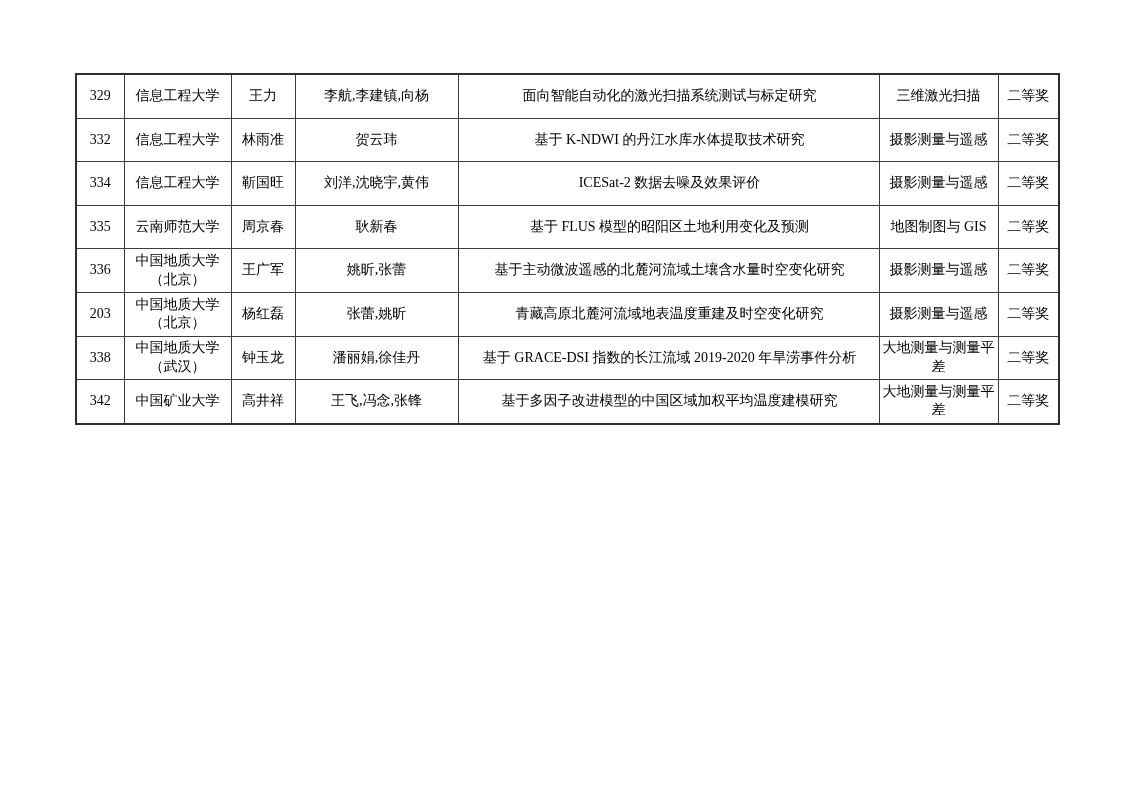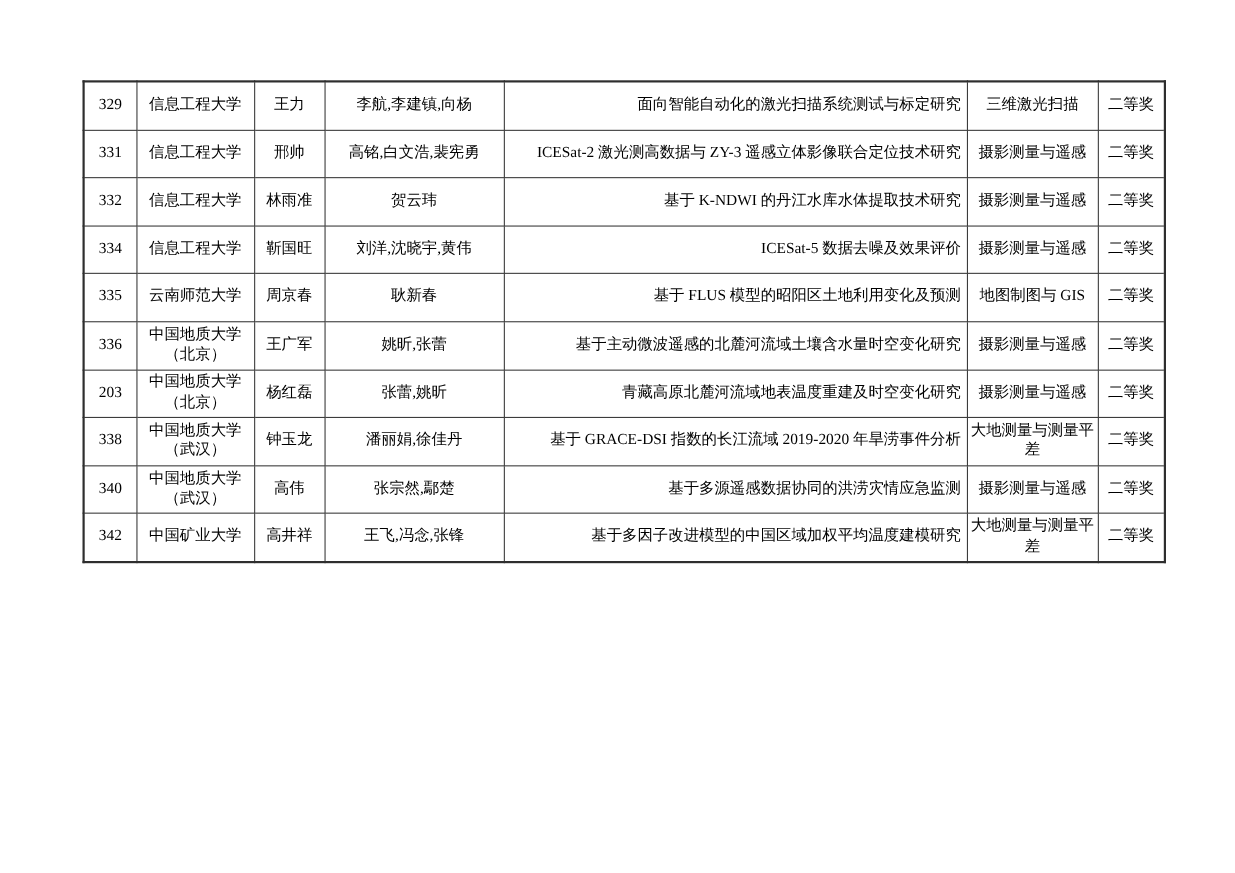--- a/index.html
+++ b/index.html
@@ -36,21 +36,21 @@
     border: 1px solid #3c3c3c;
     vertical-align: middle;
     text-align: center;
     height: 40.6px;
     line-height: 1.32;
     padding: 1px 3px;
     overflow: hidden;
     word-break: break-word;
   }
   table.awards td.col-title {
-    text-align: right;
+    text-align: center;
     padding-left: 7px;
     padding-right: 5px;
   }
   col.c-no       { width: 48px; }
   col.c-univ     { width: 107px; }
   col.c-leader   { width: 64px; }
   col.c-coauth   { width: 163px; }
   col.c-title    { width: 421px; }
   col.c-category { width: 119px; }
   col.c-award    { width: 61px; }
@@ -73,43 +73,34 @@
         <tr>
           <td class="col-no">329</td>
           <td class="col-university">信息工程大学</td>
           <td class="col-leader">王力</td>
           <td class="col-coauthors">李航,李建镇,向杨</td>
           <td class="col-title">面向智能自动化的激光扫描系统测试与标定研究</td>
           <td class="col-category">三维激光扫描</td>
           <td class="col-award">二等奖</td>
         </tr>
         <tr>
-          <td class="col-no">331</td>
-          <td class="col-university">信息工程大学</td>
-          <td class="col-leader">邢帅</td>
-          <td class="col-coauthors">高铭,白文浩,裴宪勇</td>
-          <td class="col-title">ICESat-2 激光测高数据与 ZY-3 遥感立体影像联合定位技术研究</td>
-          <td class="col-category">摄影测量与遥感</td>
-          <td class="col-award">二等奖</td>
-        </tr>
-        <tr>
           <td class="col-no">332</td>
           <td class="col-university">信息工程大学</td>
           <td class="col-leader">林雨准</td>
           <td class="col-coauthors">贺云玮</td>
           <td class="col-title">基于 K-NDWI 的丹江水库水体提取技术研究</td>
           <td class="col-category">摄影测量与遥感</td>
           <td class="col-award">二等奖</td>
         </tr>
         <tr>
           <td class="col-no">334</td>
           <td class="col-university">信息工程大学</td>
           <td class="col-leader">靳国旺</td>
           <td class="col-coauthors">刘洋,沈晓宇,黄伟</td>
-          <td class="col-title">ICESat-5 数据去噪及效果评价</td>
+          <td class="col-title">ICESat-2 数据去噪及效果评价</td>
           <td class="col-category">摄影测量与遥感</td>
           <td class="col-award">二等奖</td>
         </tr>
         <tr>
           <td class="col-no">335</td>
           <td class="col-university">云南师范大学</td>
           <td class="col-leader">周京春</td>
           <td class="col-coauthors">耿新春</td>
           <td class="col-title">基于 FLUS 模型的昭阳区土地利用变化及预测</td>
           <td class="col-category">地图制图与 GIS</td>
@@ -136,29 +127,20 @@
         <tr>
           <td class="col-no">338</td>
           <td class="col-university">中国地质大学（武汉）</td>
           <td class="col-leader">钟玉龙</td>
           <td class="col-coauthors">潘丽娟,徐佳丹</td>
           <td class="col-title">基于 GRACE-DSI 指数的长江流域 2019-2020 年旱涝事件分析</td>
           <td class="col-category">大地测量与测量平差</td>
           <td class="col-award">二等奖</td>
         </tr>
         <tr>
-          <td class="col-no">340</td>
-          <td class="col-university">中国地质大学（武汉）</td>
-          <td class="col-leader">高伟</td>
-          <td class="col-coauthors">张宗然,鄢楚</td>
-          <td class="col-title">基于多源遥感数据协同的洪涝灾情应急监测</td>
-          <td class="col-category">摄影测量与遥感</td>
-          <td class="col-award">二等奖</td>
-        </tr>
-        <tr>
           <td class="col-no">342</td>
           <td class="col-university">中国矿业大学</td>
           <td class="col-leader">高井祥</td>
           <td class="col-coauthors">王飞,冯念,张锋</td>
           <td class="col-title">基于多因子改进模型的中国区域加权平均温度建模研究</td>
           <td class="col-category">大地测量与测量平差</td>
           <td class="col-award">二等奖</td>
         </tr>
       </tbody>
   </table>

